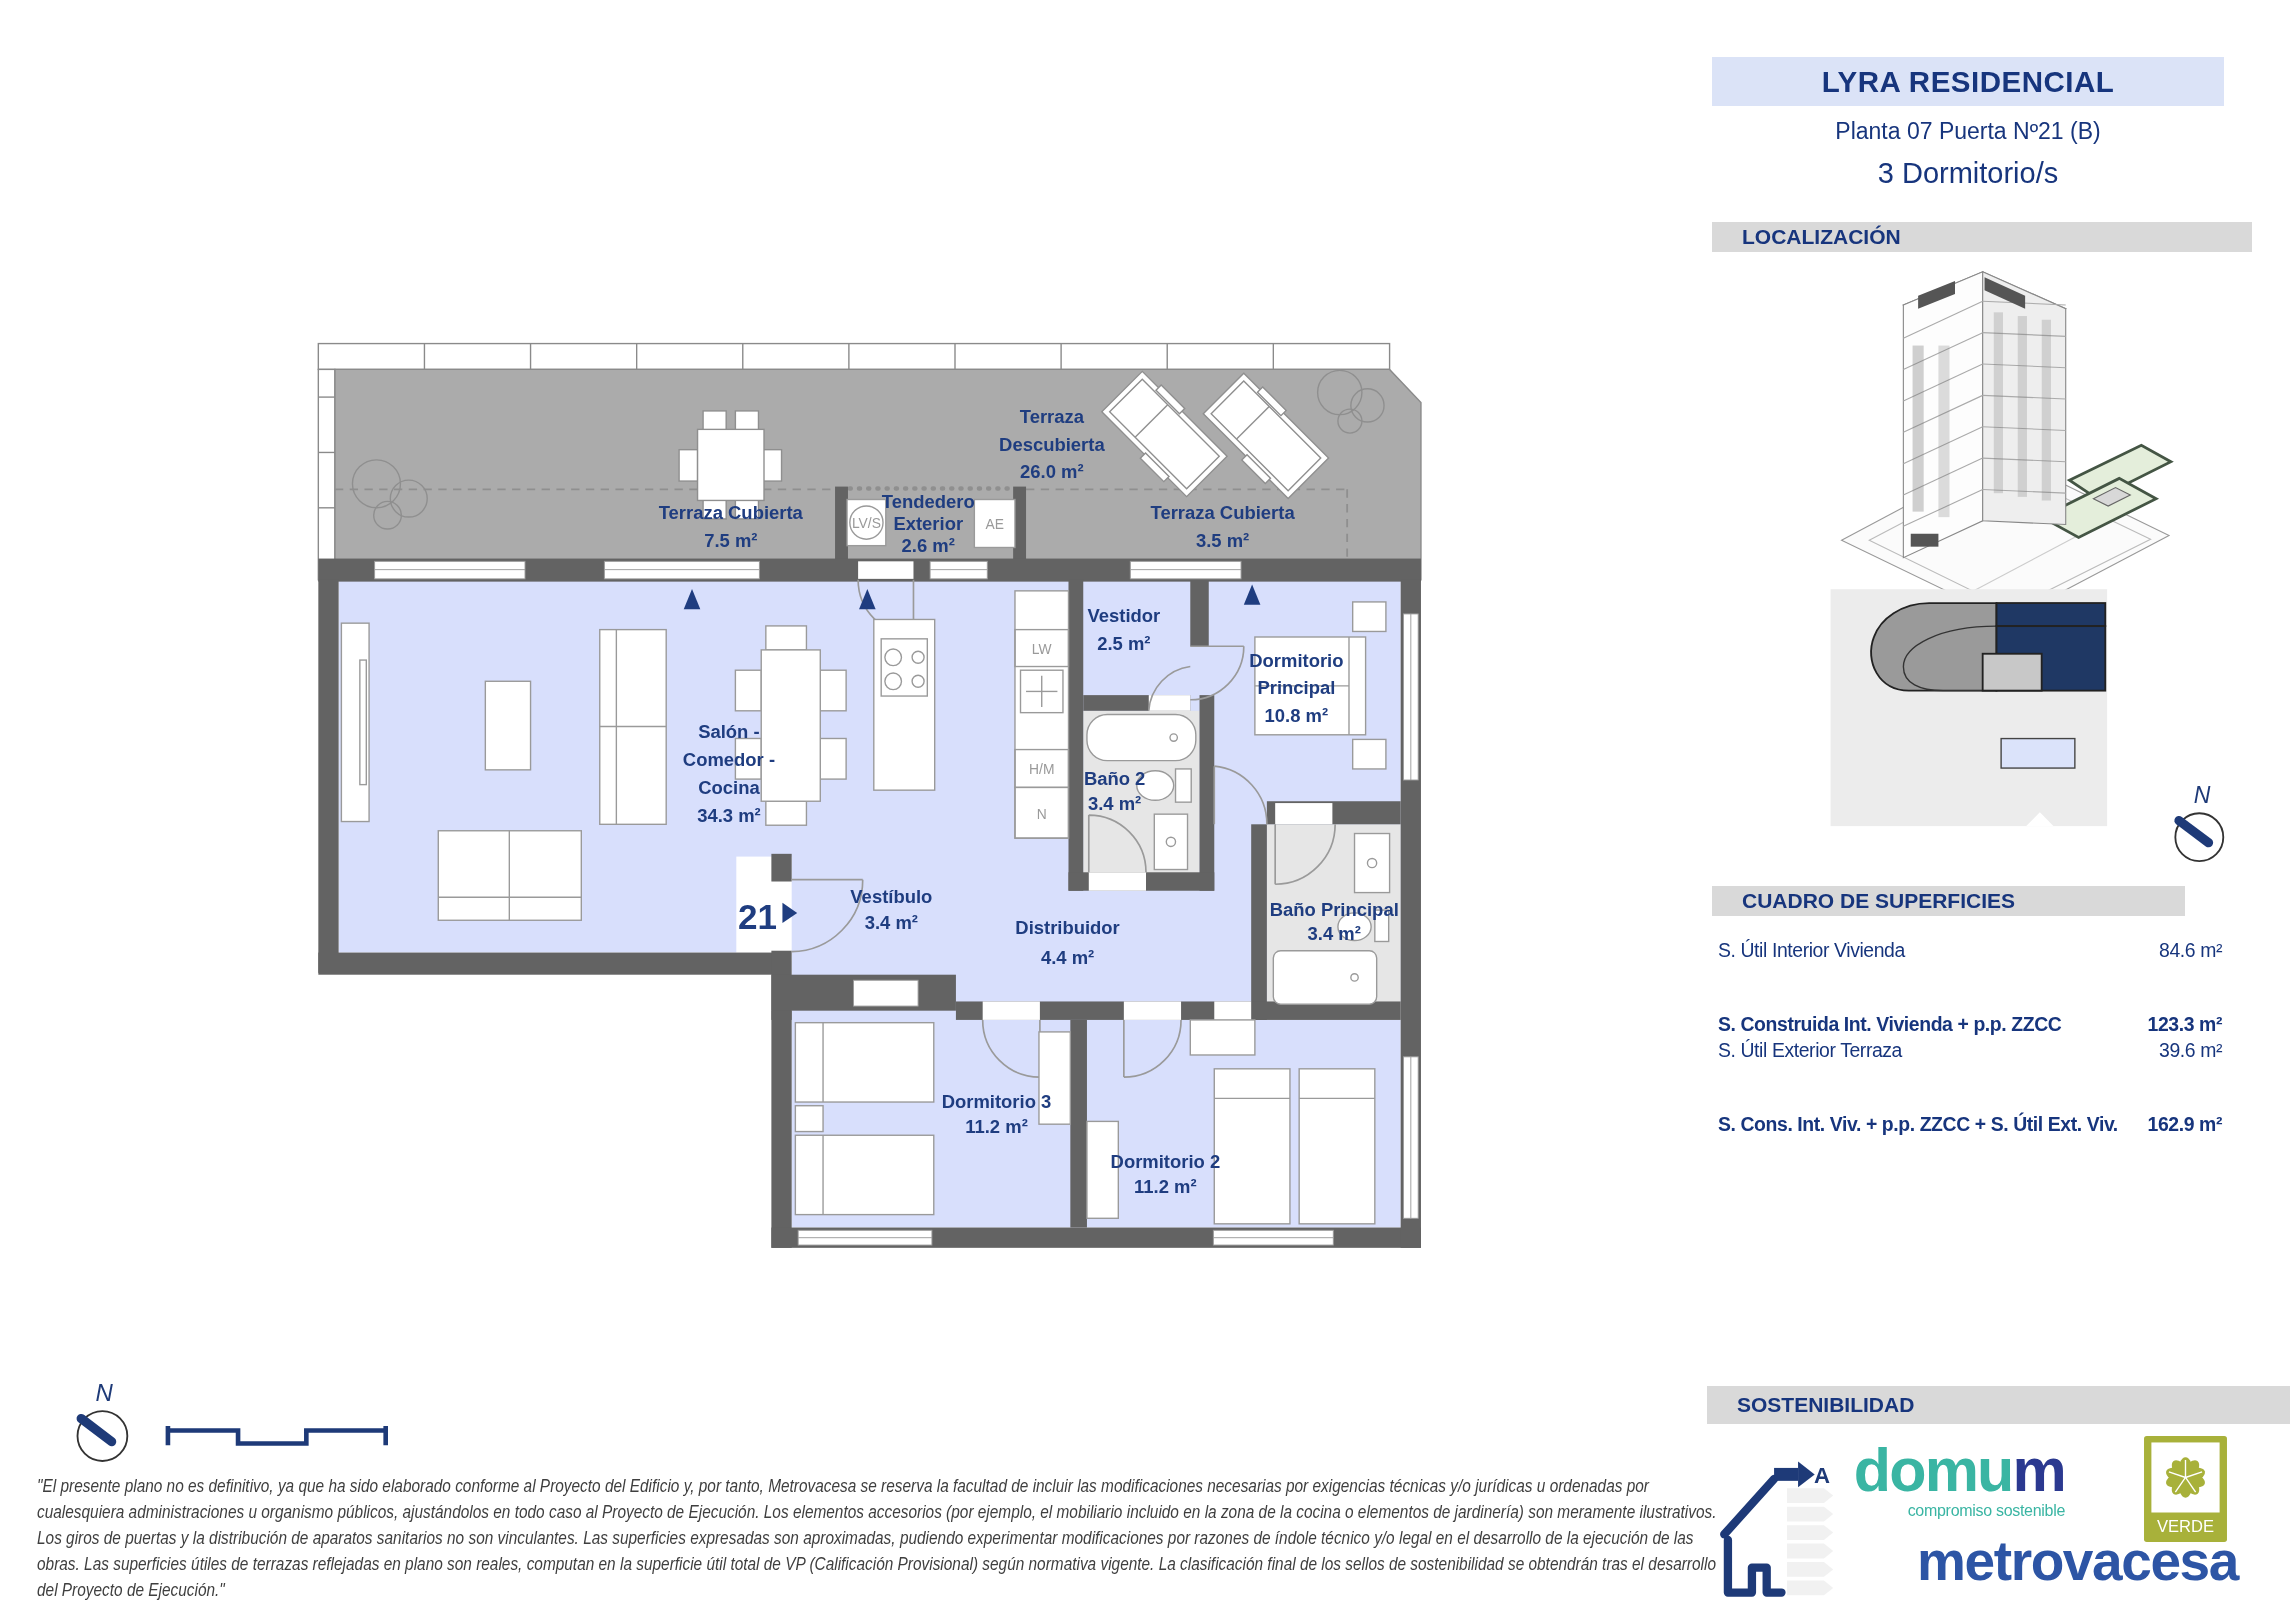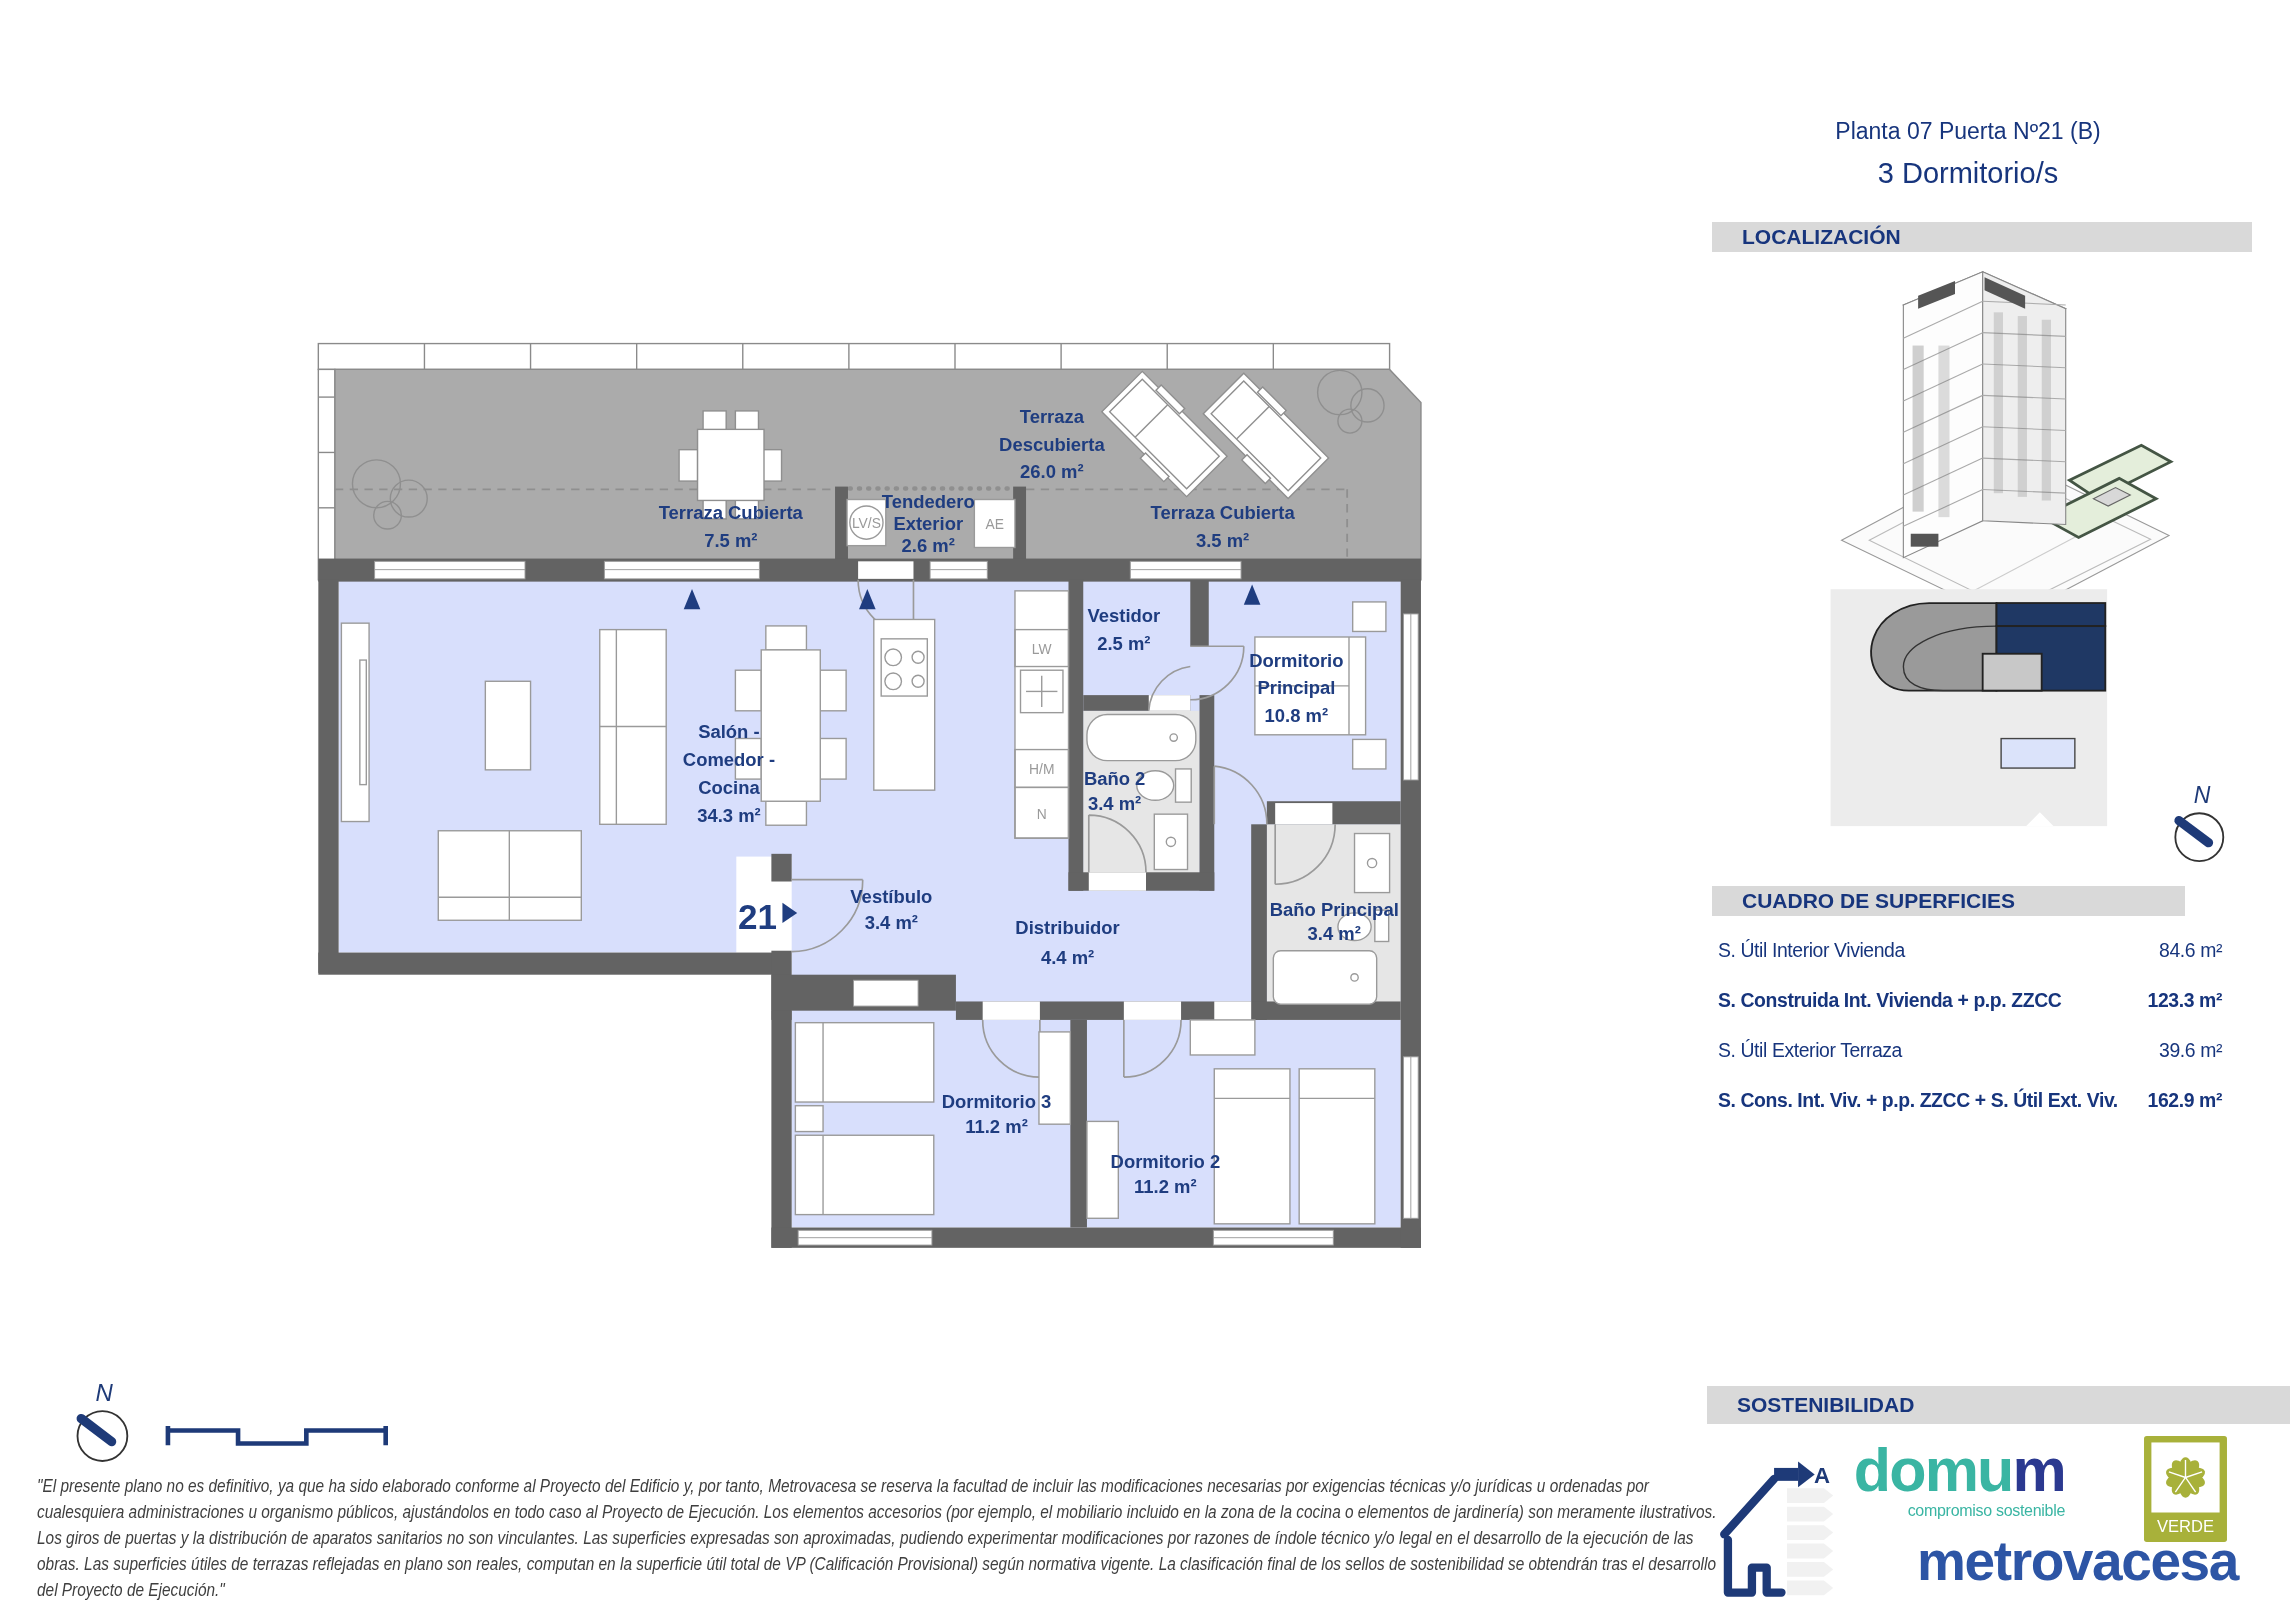--- a/index.html
+++ b/index.html
@@ -13,21 +13,21 @@
   .subtitle{left:1712px;top:118px;width:512px;text-align:center;font-size:23px;color:#17357d;}
   .bedrooms{left:1712px;top:157px;width:512px;text-align:center;font-size:29px;color:#17357d;}
   .bar{background:#d9d9d9;color:#17357d;font-weight:bold;font-size:21px;
        display:flex;align-items:center;padding-left:30px;box-sizing:border-box;}
   .bar-localizacion{left:1712px;top:222px;width:540px;height:30px;}
   .bar-cuadro{left:1712px;top:886px;width:473px;height:30px;}
   .bar-sost{left:1707px;top:1386px;width:627px;height:38px;}
   .srow{left:1718px;width:504px;height:28px;font-size:19.4px;color:#17357d;
         display:flex;justify-content:space-between;align-items:center;letter-spacing:-0.4px;}
   .srow .val{white-space:nowrap;}
-  .srow.bold{font-weight:bold;}
+  .srow.bold{font-weight:bold;margin-top:24px;}
   
   .domum{left:1853px;top:1440px;width:212px;text-align:right;line-height:1;}
   .domum .word{font-size:61px;font-weight:bold;letter-spacing:-1.8px;}
   .domum .p1{color:#3ab5a3;}
   .domum .p2{color:#2b3990;}
   .domum .tag{font-size:16px;color:#3ab5a3;margin-top:2px;letter-spacing:-0.3px;}
   .metrovacesa{left:1860px;top:1534px;width:378px;text-align:right;
                font-size:55px;font-weight:bold;color:#2d55a5;letter-spacing:-1.4px;line-height:1;}
   
   .disclaimer{left:37px;top:1473px;width:1671px;font-style:italic;font-size:17.5px;
@@ -325,20 +325,23 @@
     <g>
       <circle cx="111" cy="1556" r="27" fill="#ffffff" stroke="#333333" stroke-width="2"></circle>
       <line x1="88" y1="1537" x2="121" y2="1562" stroke="#1e3a78" stroke-width="10" stroke-linecap="round"></line>
       <text x="113" y="1518" text-anchor="middle" font-size="26" font-style="italic" fill="#1e3a78">N</text>
     </g>
     <g stroke="#1e3a78" stroke-width="5" fill="none">
       <path d="M182,1545 V1566 M182,1550 H258 V1564 H332 V1550 H418 M418,1545 V1566"></path>
     </g>
   </svg>
 
+  <div class="abs title-band">
+    <span>LYRA RESIDENCIAL</span>
+  </div>
   <div class="abs subtitle">Planta 07 Puerta Nº21 (B)</div>
   <div class="abs bedrooms">3 Dormitorio/s</div>
 
   <div class="abs bar bar-localizacion">
     <span>LOCALIZACIÓN</span>
   </div>
 
   <svg class="abs" style="left:1800px;top:257px" width="489" height="369" viewBox="0 0 530 400">
     <g stroke="#888888" stroke-width="1.2" fill="#ffffff">
       <polygon points="45,307 220,214 400,302 225,394" fill="#fbfbfb" stroke="#999999"></polygon>

